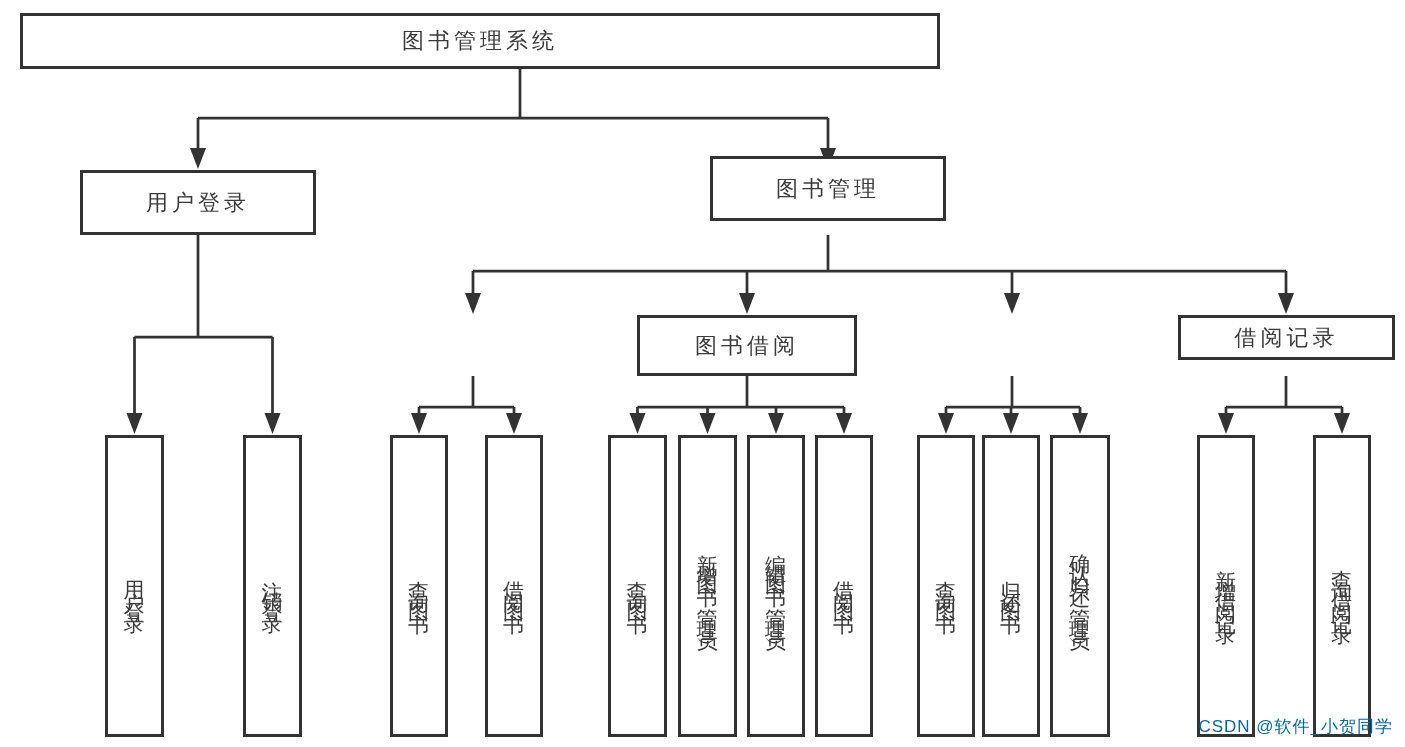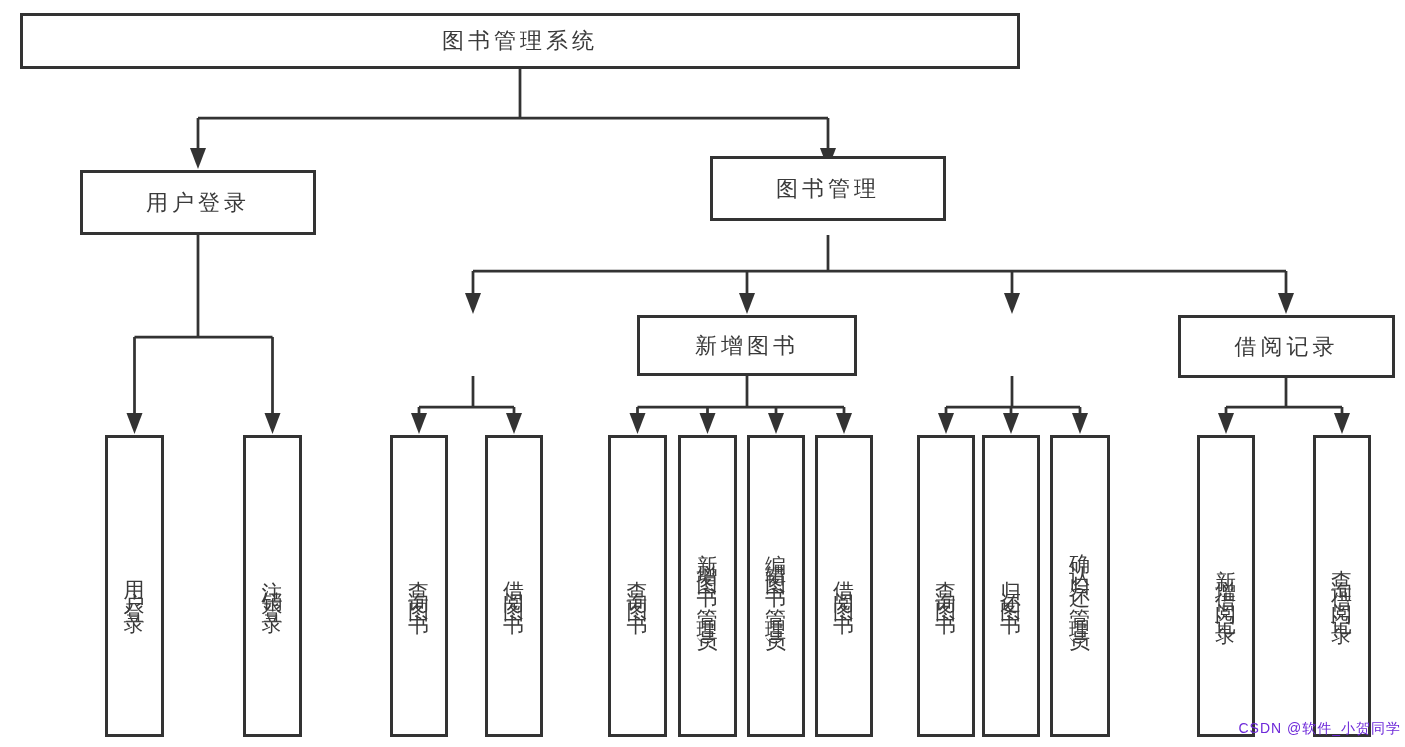--- a/index.html
+++ b/index.html
@@ -32,24 +32,24 @@
   .v-label{
     writing-mode:vertical-rl;
     text-orientation:mixed;
     font-size:21px;
     letter-spacing:11px;
     line-height:1;
     white-space:nowrap;
   }
   #watermark{
     position:absolute;
-    right:4px;
+    right:12px;
     bottom:9px;
-    font-size:14px;
-    color:#6d28d9;
+    font-size:17px;
+    color:#0369a1;
     letter-spacing:1px;
     white-space:nowrap;
     z-index:5;
   }
 </style>
 </head>
 <body>
 
 <div id="canvas">
 
@@ -119,35 +119,35 @@
 
       <polygon points="946,434 938,413 954,413"></polygon>
       <polygon points="1011,434 1003,413 1019,413"></polygon>
       <polygon points="1080,434 1072,413 1088,413"></polygon>
 
       <polygon points="1226,434 1218,413 1234,413"></polygon>
       <polygon points="1342,434 1334,413 1350,413"></polygon>
     </g>
   </svg>
 
-  <div class="box" style="left:20px;top:13px;width:1000px;height:56px">
+  <div class="box" style="left:20px;top:13px;width:920px;height:56px">
     <span class="h-label">图书管理系统</span>
   </div>
 
   <div class="box" style="left:80px;top:170px;width:236px;height:65px">
     <span class="h-label">用户登录</span>
   </div>
   <div class="box" style="left:710px;top:156px;width:236px;height:65px">
     <span class="h-label">图书管理</span>
   </div>
 
   <div class="box" style="left:637px;top:315px;width:220px;height:61px">
-    <span class="h-label">新增图书</span>
+    <span class="h-label">图书借阅</span>
   </div>
-  <div class="box" style="left:1178px;top:315px;width:217px;height:63px">
+  <div class="box" style="left:1178px;top:315px;width:217px;height:45px">
     <span class="h-label">借阅记录</span>
   </div>
 
   <div class="box v" style="left:105px;top:435px;width:59px;height:302px">
     <span class="v-label">用户登录</span>
   </div>
   <div class="box v" style="left:243px;top:435px;width:59px;height:302px">
     <span class="v-label">注销登录</span>
   </div>
 

